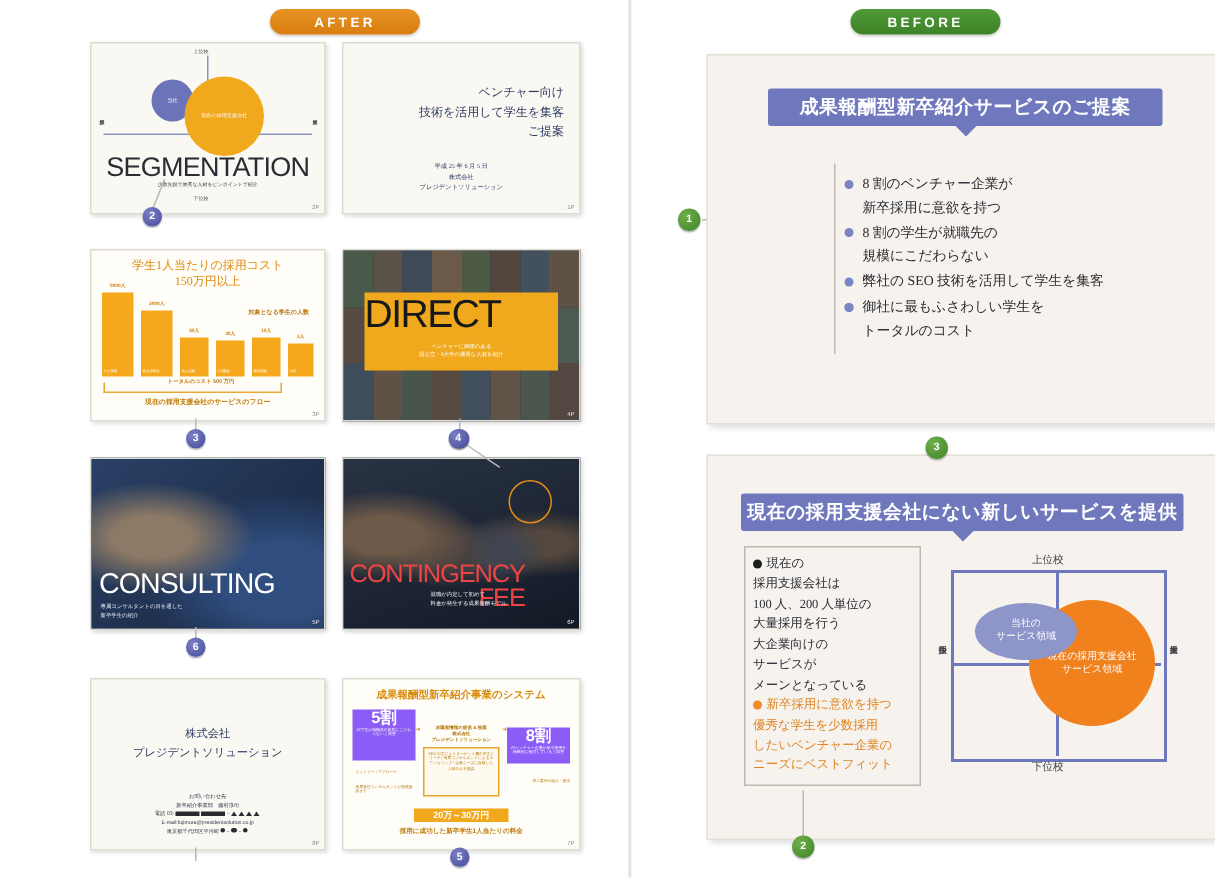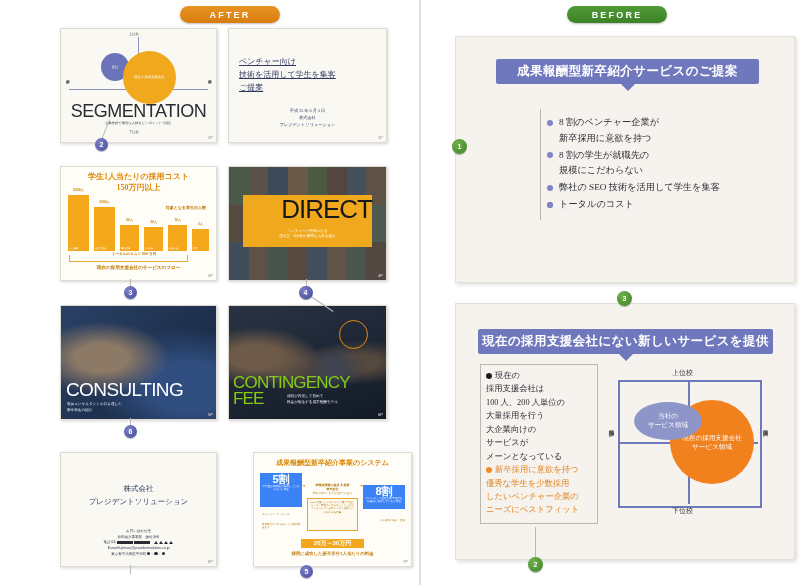--- a/index.html
+++ b/index.html
@@ -76,37 +76,36 @@
     font-family:"Liberation Sans", sans-serif;
   }
   .seg-lbl{position:absolute;font-size:3.3px;color:#4a4a52;white-space:nowrap;}
   .seg-lbl.v{writing-mode:vertical-rl;}
   .seg-sub{position:absolute;left:30px;top:92px;width:95px;text-align:center;
     font-size:3.3px;line-height:1.45;color:#3c3c44;}
 
   
   #s-title{left:228px;top:28px;width:157px;height:113px;}
   .tt-main{
-    position:absolute;left:10px;top:26px;width:137px;text-align:left;
+    position:absolute;left:10px;top:26px;width:137px;text-align:right;
     font-size:8px;line-height:1.65;color:#2e3a62;
     font-family:"Liberation Serif", serif;
-    text-decoration:underline;
   }
   .tt-sub{
     position:absolute;left:10px;top:78px;width:137px;text-align:center;
     font-size:4.2px;line-height:1.7;color:#2e3a62;
     font-family:"Liberation Serif", serif;
   }
 
   
   #s-cost{left:60px;top:166px;width:155px;height:113px;background:#fffdf7;}
   .cost-title{
     position:absolute;left:6px;top:5px;width:143px;text-align:center;
     font-size:8px;line-height:1.35;color:#e08a0c;
-    font-family:"Liberation Serif", serif;font-weight:bold;
+    font-family:"Liberation Serif", serif;font-weight:normal;
   }
   .cost-note{position:absolute;right:10px;top:38px;font-size:4px;
     color:#b9760a;font-weight:bold;}
   .bars{position:absolute;left:7px;top:26px;width:141px;height:58px;}
   .bar{
     position:absolute;bottom:0;background:#f5a81c;
   }
   .bar .cap{
     position:absolute;left:0;top:-7px;width:100%;text-align:center;
     font-size:3.2px;color:#c97c07;font-weight:bold;
@@ -127,21 +126,21 @@
   
   #s-direct{left:228px;top:166px;width:157px;height:113px;background:#2c3038;}
   .grid{position:absolute;inset:0;display:grid;
     grid-template-columns:repeat(8,1fr);grid-template-rows:repeat(3,1fr);}
   .grid i{display:block;}
   .direct-band{
     position:absolute;left:14px;top:28px;width:129px;height:52px;
     background:#f0a81c;
   }
   .direct-word{
-    position:absolute;left:14px;top:28px;width:129px;text-align:right;
+    position:absolute;left:14px;top:28px;width:129px;text-align:left;
     font-size:26px;letter-spacing:-1px;color:#17181c;line-height:1.1;
     font-family:"Liberation Sans", sans-serif;
   }
   .direct-sub{
     position:absolute;left:14px;top:62px;width:129px;text-align:center;
     font-size:3.6px;line-height:1.5;color:#ffffff;
   }
 
   
   #s-cons{left:60px;top:305px;width:155px;height:113px;background:#1f3354;}
@@ -150,22 +149,22 @@
     letter-spacing:-.6px;font-family:"Liberation Sans", sans-serif;
   }
   .cons-sub{
     position:absolute;left:6px;bottom:6px;font-size:3.6px;line-height:1.5;
     color:#e9eef6;
   }
 
   
   #s-cont{left:228px;top:305px;width:157px;height:113px;background:#1b2433;}
   .cont-word{
-    position:absolute;left:4px;bottom:12px;font-size:17px;color:#84cc16;
-    letter-spacing:-.8px;line-height:.95;font-family:"Liberation Sans", sans-serif;
+    position:absolute;left:4px;bottom:12px;font-size:17px;color:#ef4444;
+    letter-spacing:-.8px;line-height:.95;font-family:"Liberation Sans", sans-serif;text-align:right;
   }
   .cont-sub{
     position:absolute;left:58px;bottom:14px;width:95px;font-size:3.6px;
     line-height:1.5;color:#eef2f8;
   }
   .cont-ring{
     position:absolute;right:18px;top:14px;width:27px;height:27px;
     border:1.6px solid #e78c14;border-radius:50%;
   }
 
@@ -182,27 +181,27 @@
   }
   .redact{display:inline-block;width:16px;height:3.6px;background:#2a2a33;
     vertical-align:middle;margin:0 .5px;}
   .redsm{display:inline-block;width:3.2px;height:3.2px;background:#2a2a33;
     border-radius:50%;vertical-align:middle;margin:0 .5px;}
   .redtri{display:inline-block;width:0;height:0;border-left:2px solid transparent;
     border-right:2px solid transparent;border-bottom:3.4px solid #2a2a33;
     vertical-align:middle;margin:0 .5px;}
 
   
-  #s-sys{left:228px;top:452px;width:157px;height:113px;background:#fffdf7;margin-left:25px;}
+  #s-sys{left:228px;top:452px;width:157px;height:113px;background:#fffdf7;}
   .sys-title{
     position:absolute;left:5px;top:5px;width:147px;text-align:center;
     font-size:7px;color:#d98b0c;font-weight:bold;
     font-family:"Liberation Serif", serif;
   }
-  .sys-box{position:absolute;background:#3b82f6;color:#fff;}
+  .sys-box{position:absolute;background:#8b5cf6;color:#fff;}
   .sys-box .big{display:block;text-align:center;font-size:11px;font-weight:bold;
     line-height:1.1;color:#fff;}
   .sys-box .sm{display:block;text-align:center;font-size:2.6px;line-height:1.3;
     color:#fff;padding:0 2px;}
   .sys-mid{position:absolute;left:54px;top:30px;width:49px;text-align:center;
     font-size:3px;line-height:1.35;color:#b0760c;font-weight:bold;}
   .sys-list{position:absolute;left:53px;top:45px;width:51px;height:33px;
     border:.8px solid #e9a42a;background:#fffaf0;font-size:2.5px;
     line-height:1.35;color:#b0760c;padding:1.5px 2px;box-sizing:border-box;
     text-align:center;}
@@ -212,20 +211,21 @@
   .sys-foot{position:absolute;left:5px;top:98px;width:147px;text-align:center;
     font-size:4.4px;color:#c07b0a;font-weight:bold;}
   .sys-arrow{position:absolute;color:#c98b14;font-size:4px;}
   .sys-sidelbl{position:absolute;font-size:2.5px;color:#b0760c;line-height:1.3;}
 
   
   .bpanel{
     position:absolute;background:#f6f3ee;
     border:1px solid #e3e0d8;
     box-shadow:2px 2px 4px rgba(0,0,0,.13);
+    margin-left:16px;
   }
   #b-top{left:455px;top:36px;width:338px;height:245px;}
   #b-bot{left:455px;top:303px;width:338px;height:255px;}
 
   .bhead{
     position:absolute;background:#6f78bc;color:#fff;
     display:flex;align-items:center;justify-content:center;
     font-size:12.5px;font-weight:bold;letter-spacing:.4px;
     border-radius:2px;
   }
@@ -545,20 +545,21 @@
       <li>
         <span>8 割の学生が就職先の</span>
         <span class="cont">規模にこだわらない</span>
       </li>
       <li>
         <span>弊社の SEO 技術を活用して学生を集客</span>
       </li>
       <li>
       </li>
       <li>
+        <span>御社に最もふさわしい学生を</span>
         <span class="cont">トータルのコスト</span>
       </li>
     </ul>
   </div>
 
   <div class="bconn" style="left:624px;top:298px;width:1px;height:22px;"></div>
   <div class="badge green" style="left:617px;top:291px;width:15px;height:15px;">
     <span>3</span>
   </div>
 

